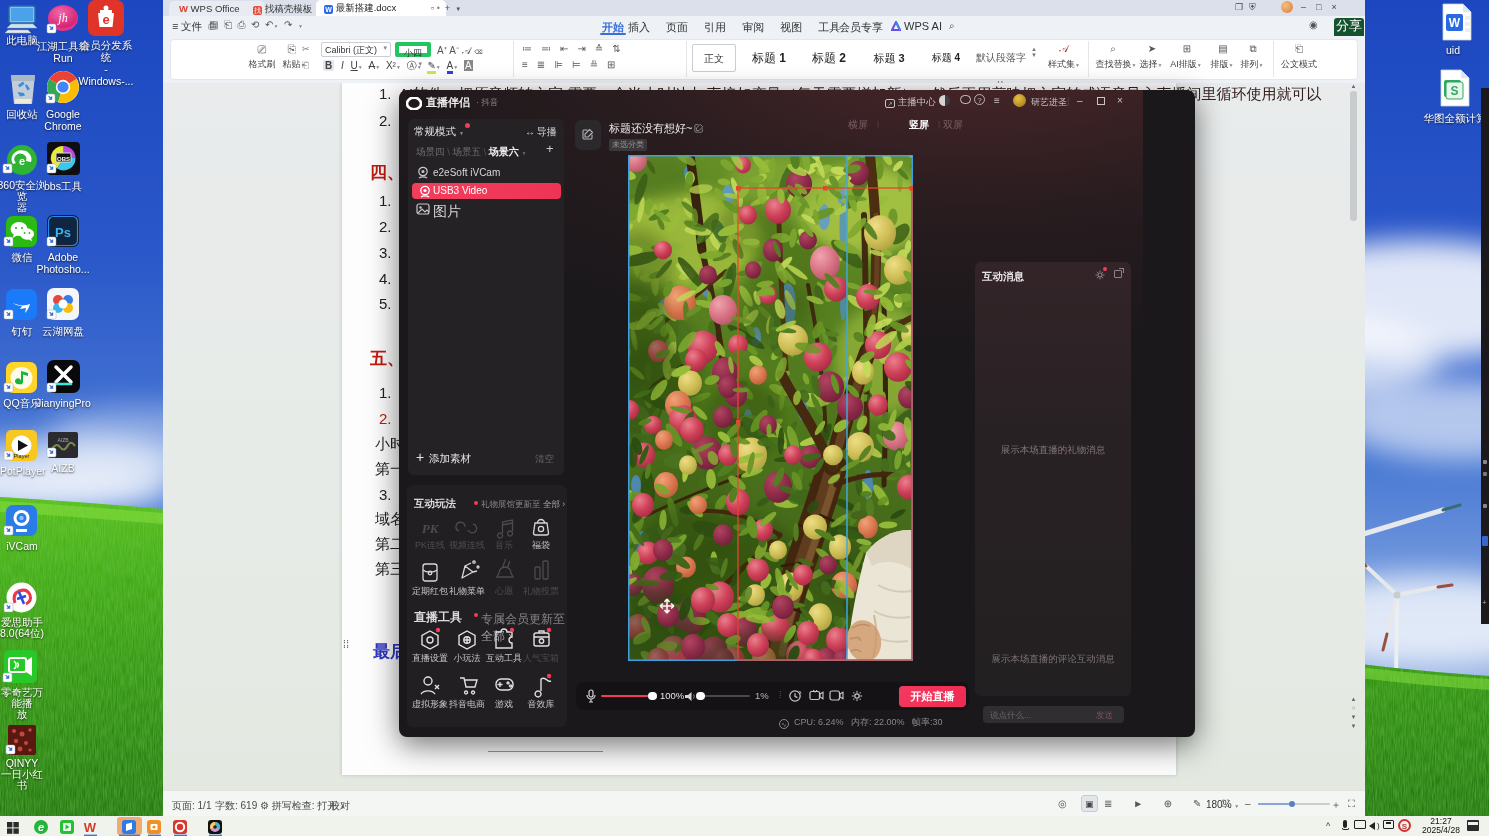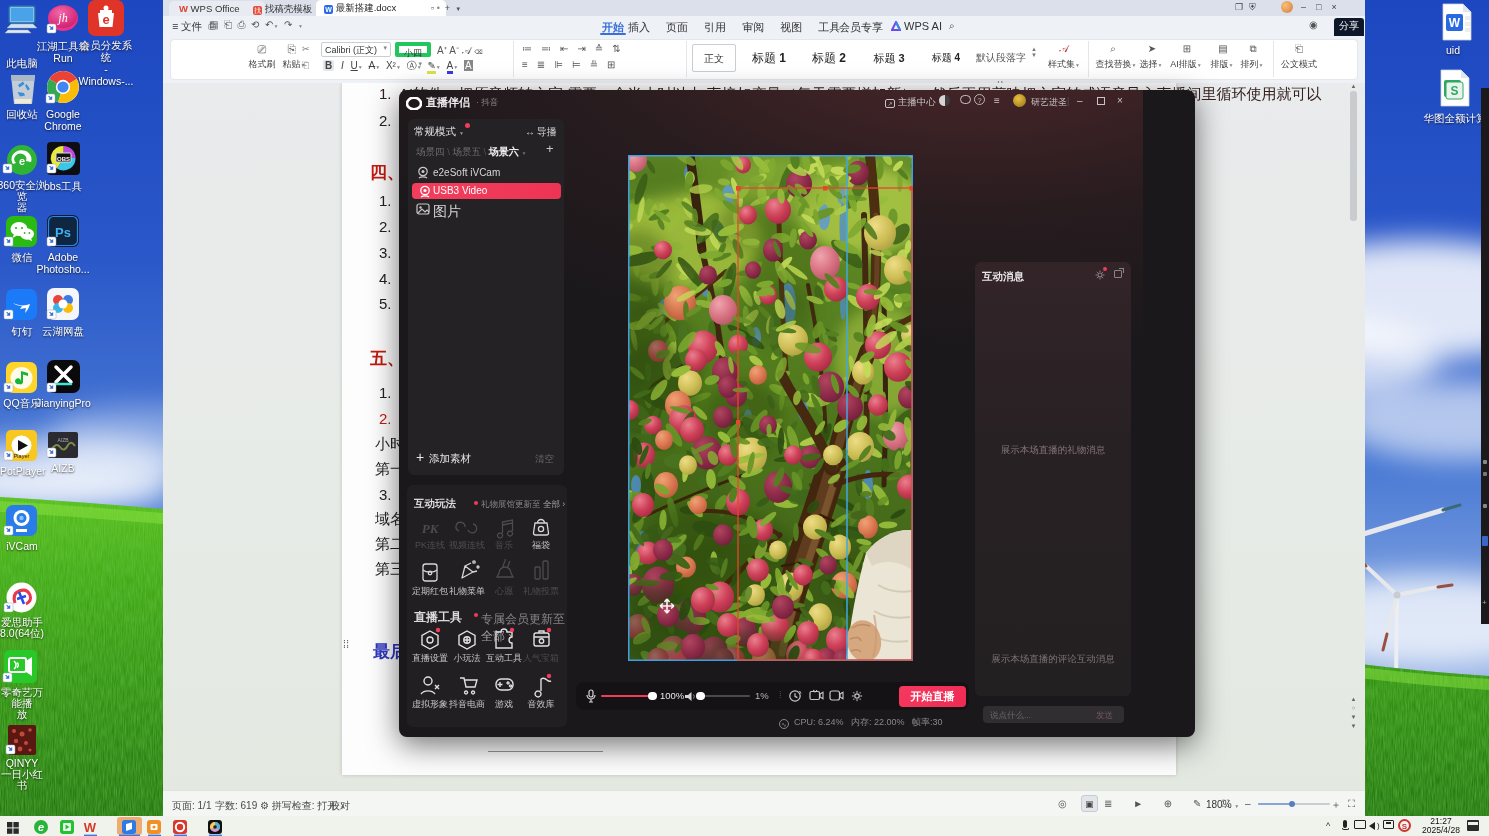--- a/index.html
+++ b/index.html
@@ -255,21 +255,21 @@
             <circle cx="14" cy="9" r="2.5"></circle>
             <circle cx="22" cy="5" r="1.8"></circle>
             <circle cx="8" cy="16" r="2.2"></circle>
             <circle cx="18" cy="18" r="2"></circle>
             <circle cx="12" cy="24" r="2.4"></circle>
             <circle cx="22" cy="25" r="1.6"></circle>
           </g>
           <use href="#sc" x="-2" y="20"></use>
         </g>
 </svg>
-<div class="dlabel" style="left:0;top:57px;width:44px">此电脑</div>
+<div class="dlabel" style="left:0;top:34px;width:44px">此电脑</div>
 <div class="dlabel" style="left:36px;top:40px;width:54px">江湖工具箱<br>Run</div>
 <div class="dlabel" style="left:78px;top:39px;width:56px">会员分发系统<br>-Windows-...</div>
 <div class="dlabel" style="left:0;top:108px;width:44px">回收站</div>
 <div class="dlabel" style="left:36px;top:108px;width:54px">Google<br>Chrome</div>
 <div class="dlabel" style="left:-6px;top:180px;width:56px;line-height:11px">360安全浏览<br>器</div>
 <div class="dlabel" style="left:36px;top:180px;width:54px">obs工具</div>
 <div class="dlabel" style="left:0;top:251px;width:44px">微信</div>
 <div class="dlabel" style="left:36px;top:251px;width:54px">Adobe<br>Photosho...</div>
 <div class="dlabel" style="left:0;top:325px;width:44px">钉钉</div>
 <div class="dlabel" style="left:36px;top:325px;width:54px">云湖网盘</div>
@@ -324,21 +324,21 @@
     <div class="abs" style="left:430px;top:4px;width:40px;font-size:11px;color:#3a6fd8;font-weight:bold;text-align:center">开始</div>
     <div class="abs" style="left:437px;top:17px;width:26px;height:2px;background:#3a6fd8;border-radius:1px"></div>
     <div class="abs" style="left:465px;top:4px;font-size:11px;color:#333;word-spacing:13px">插入 页面 引用 审阅 视图 工具</div>
     <div class="abs" style="left:676px;top:4px;font-size:11px;color:#333">会员专享</div>
     <div class="abs" style="left:728px;top:4px;font-size:11px;color:#333"><svg width="10" height="10" viewBox="0 0 10 10" style="vertical-align:-1px">
             <path d="M1 9 L5 1 L9 9 Z" fill="none" stroke="#6a4ae8" stroke-width="2"></path>
             <path d="M5 1 L9 9" stroke="#3a8ae8" stroke-width="2"></path>
           </svg> WPS AI</div>
     <div class="abs" style="left:786px;top:4px;font-size:10px;color:#444">⌕</div>
     <div class="abs" style="left:1146px;top:3px;font-size:10px;color:#555">◉</div>
-    <div class="abs" style="left:1171px;top:2px;width:30px;height:28px;background:#0f172a;border-radius:3px;color:#fff;font-size:10px;text-align:center;line-height:15px">分享</div>
+    <div class="abs" style="left:1171px;top:2px;width:30px;height:28px;background:#14532d;border-radius:3px;color:#fff;font-size:13px;text-align:center;line-height:15px">分享</div>
   </div>
   <div id="ribbon" class="abs">
     <div class="rcard" style="left:7px;top:3px;width:1188px;height:41px"></div>
     <div class="abs" style="left:84px;top:7px;width:30px;text-align:center;font-size:11px;color:#555">⎚</div>
     <div class="abs" style="left:84px;top:22px;width:30px;text-align:center;font-size:9px;color:#444">格式刷</div>
     <div class="abs" style="left:114px;top:7px;width:30px;text-align:center;font-size:11px;color:#555">⎘</div>
     <div class="abs" style="left:114px;top:22px;width:34px;text-align:center;font-size:9px;color:#444">粘贴<span style="font-size:5px;color:#888">▼</span></div>
     <div class="abs" style="left:139px;top:8px;font-size:9px;color:#777">✂</div>
     <div class="abs" style="left:139px;top:24px;font-size:9px;color:#777">⎗</div>
     <div class="abs" style="left:158px;top:6px;width:70px;height:15px;border:1px solid #c9cdd4;border-radius:2px;font-size:9px;color:#333;padding:1px 3px">Calibri (正文) <span style="float:right;font-size:7px;color:#888">▾</span></div>
@@ -608,20 +608,37 @@
         <text x="23" y="146">直播设置</text>
             <text x="60" y="146">小玩法</text>
             <text x="97" y="146">互动工具</text>
         <text x="23" y="192">虚拟形象</text>
             <text x="60" y="192">抖音电商</text>
             <text x="97" y="192">游戏</text>
             <text x="134" y="192">音效库</text>
       </g>
       <rect x="120" y="180" width="30" height="14" fill="#211f22" opacity="0"></rect>
     </svg>
+  </div>
+  <div id="mainhead" class="abs" style="left:0px;top:28px;width:744px;height:40px">
+    <div class="abs" style="left:176px;top:2px;width:26px;height:30px;background:#2c292c;border-radius:6px">
+      <svg style="margin:8px 0 0 7px" width="12" height="12" viewBox="0 0 12 12">
+            <path d="M10 6.5 V10 a1 1 0 0 1 -1 1 H2 a1 1 0 0 1 -1 -1 V3 a1 1 0 0 1 1 -1 H5.5 M7.5 1.5 L10.5 4.5 L6 9 H3 V6 Z" fill="none" stroke="#b5b1b5" stroke-width="1.1"></path>
+          </svg>
+    </div>
+    <div class="abs" style="left:210px;top:3px;font-size:11px;color:#ece9ec">标题还没有想好~</div>
+    <svg class="abs" style="left:295px;top:5px" width="10" height="10" viewBox="0 0 12 12">
+          <path d="M10 6.5 V10 a1 1 0 0 1 -1 1 H2 a1 1 0 0 1 -1 -1 V3 a1 1 0 0 1 1 -1 H5.5 M7.5 1.5 L10.5 4.5 L6 9 H3 V6 Z" fill="none" stroke="#8a868a" stroke-width="1.1"></path>
+        </svg>
+    <div class="abs" style="left:210px;top:21px;width:38px;height:12px;background:#3b383b;border-radius:2px;font-size:8px;color:#9a969a;text-align:center;line-height:12px">未选分类</div>
+    <div class="abs" style="left:449px;top:0px;font-size:10px;color:#7c5f66">横屏</div>
+    <div class="abs" style="left:478px;top:1px;font-size:8px;color:#5a4a50">|</div>
+    <div class="abs" style="left:510px;top:0px;font-size:10px;font-weight:bold;color:#fff">竖屏</div>
+    <div class="abs" style="left:539px;top:1px;font-size:8px;color:#5a4a50">|</div>
+    <div class="abs" style="left:544px;top:0px;font-size:10px;color:#7c5f66">双屏</div>
   </div>
   <div id="stage" class="abs" style="left:229px;top:65px;width:285px;height:506px">
         <svg class="abs" style="left:0;top:0" width="285" height="506" viewBox="0 0 285 506">
 <defs>
 <linearGradient id="folg" x1="0" y1="0" x2="0" y2="1">
  <stop offset="0" stop-color="#668f27"></stop>
               <stop offset="0.45" stop-color="#507a1e"></stop>
               <stop offset="1" stop-color="#3c5c16"></stop>
 </linearGradient>
 <radialGradient id="pR" cx="0.35" cy="0.3" r="0.95">

